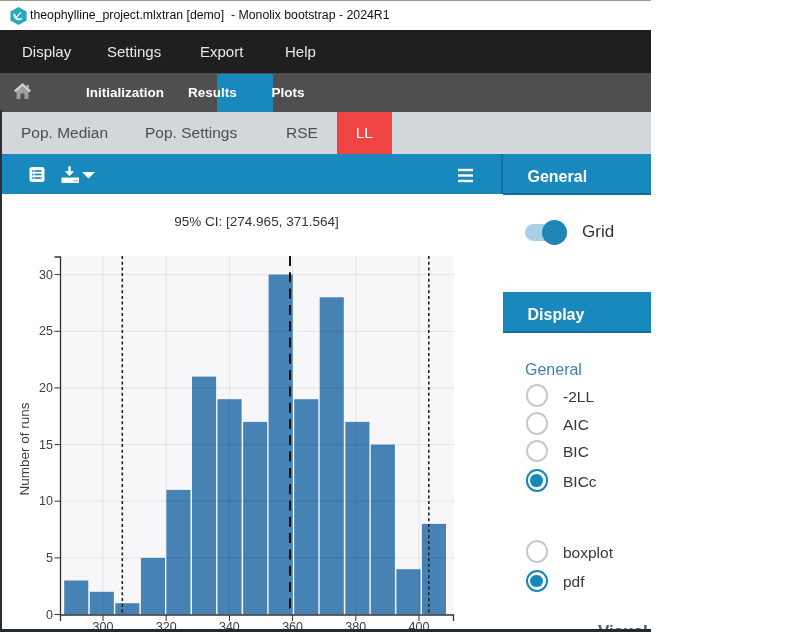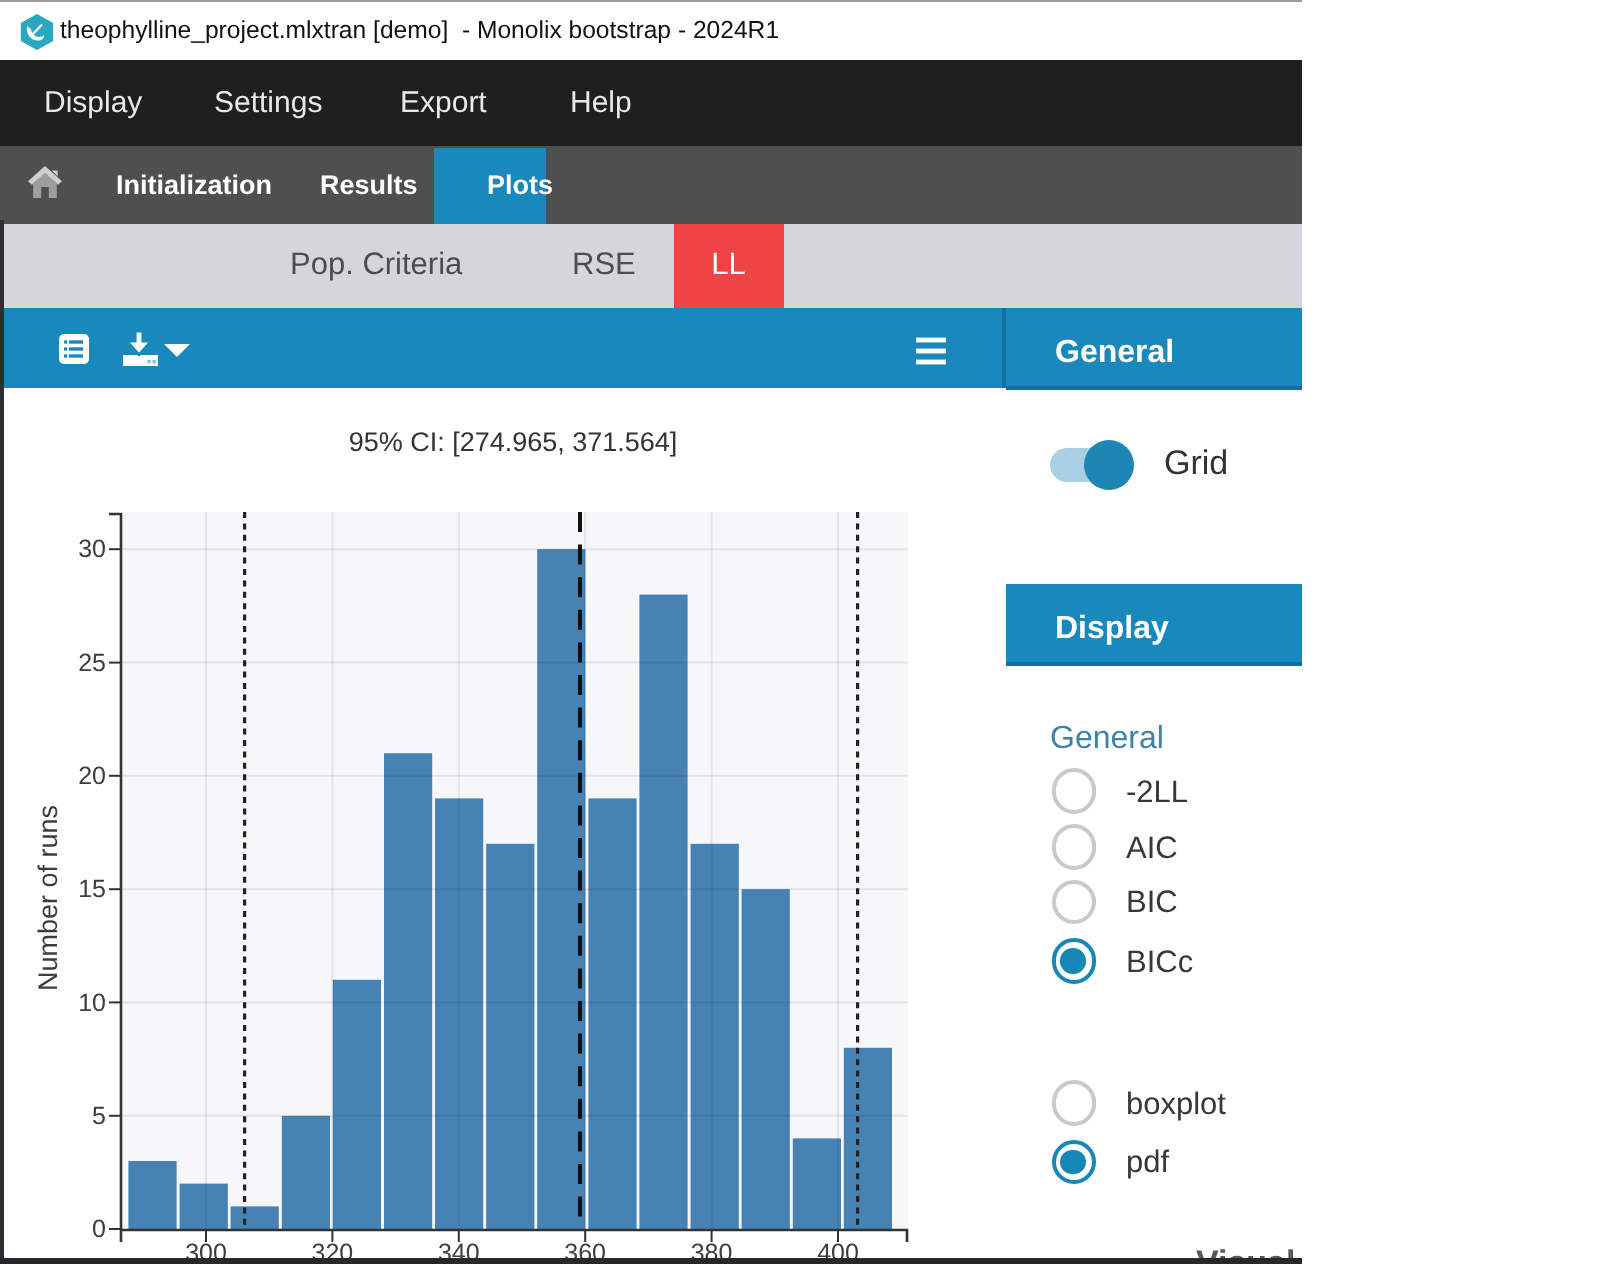--- a/index.html
+++ b/index.html
@@ -7,21 +7,21 @@
   #win{position:relative;width:651px;height:632px;background:#fff;overflow:hidden;}
   .abs{position:absolute;}
   
   #titlebar{left:0;top:0;width:802px;height:30px;background:#fff;border-top:1px solid #9b9b9b;box-sizing:border-box;}
   #titletext{left:30px;top:0;height:30px;line-height:31px;font-size:12.3px;color:#111;}
   
   #menubar{left:0;top:30px;width:802px;height:42.5px;background:#1f1f1f;}
   .menuitem{top:0;height:42px;line-height:43px;font-size:15px;color:#e9e9e9;}
   
   #tabbar{left:0;top:72.5px;width:802px;height:39px;background:#4f4f4f;}
-  .tabitem{top:0;height:38px;line-height:39px;font-size:13.5px;color:#fff;font-weight:600;}
+  .tabitem{top:0;height:38px;line-height:39px;font-size:13.5px;color:#fff;font-weight:600;margin-left:28px;}
   #plotstab{left:217px;top:1px;width:55.5px;height:38px;background:#1989bd;}
   
   #subtabbar{left:0;top:111.5px;width:802px;height:42.5px;background:#d3d7dc;}
   .subtabitem{top:0;height:42.5px;line-height:42.5px;font-size:15.5px;color:#4b4e50;}
   #lltab{left:337px;top:0;width:54.5px;height:42.5px;background:#ef4444;}
   #lltab span{display:block;text-align:center;line-height:42.5px;font-size:15.5px;color:#fff;}
   
   #toolbar{left:1.5px;top:154px;width:499px;height:39.5px;background:#1989bd;}
   #hdrdivider{left:500.5px;top:154px;width:2px;height:39.5px;background:#10739f;}
   .hdr{left:502.5px;width:286.5px;height:39px;background:#1989bd;border-bottom:2.5px solid #0f6f9f;color:#fff;font-weight:bold;font-size:16px;padding-left:48px;}
@@ -87,21 +87,22 @@
   <svg class="abs" style="left:14px;top:83px" width="17" height="16" viewBox="0 0 17 16">
     <polygon points="8.5,0 17,7.6 15,9.4 8.5,3.6 2,9.4 0,7.6" fill="#cfcfcf"></polygon>
     <path d="M2.6,8.8 L8.5,3.5 L14.4,8.8 L14.4,16 L10.4,16 L10.4,10.5 L6.6,10.5 L6.6,16 L2.6,16 Z" fill="#9e9e9e"></path>
     <path d="M12,2.2 L14.8,2.2 L14.8,5.2" fill="#cfcfcf"></path>
   </svg>
 
   <div class="abs" id="subtabbar">
     <div class="abs" id="lltab">
         <span>LL</span>
       </div>
-    <div class="abs subtabitem" style="left:145px">Pop. Criteria</div>
+    <div class="abs subtabitem" style="left:21px">Pop. Median</div>
+    <div class="abs subtabitem" style="left:145px">Pop. Settings</div>
     <div class="abs subtabitem" style="left:286px">RSE</div>
   </div>
 
   <div class="abs" id="toolbar"></div>
   <div class="abs" id="hdrdivider"></div>
   <svg class="abs" style="left:29px;top:166px" width="66" height="17" viewBox="0 0 66 17">
     <rect x="0.5" y="1" width="15" height="15" rx="2.5" fill="#fff"></rect>
     <g stroke="#1989bd" stroke-width="1.7">
       <line x1="5.5" y1="5" x2="12.5" y2="5"></line>
         <line x1="5.5" y1="8.5" x2="12.5" y2="8.5"></line>

